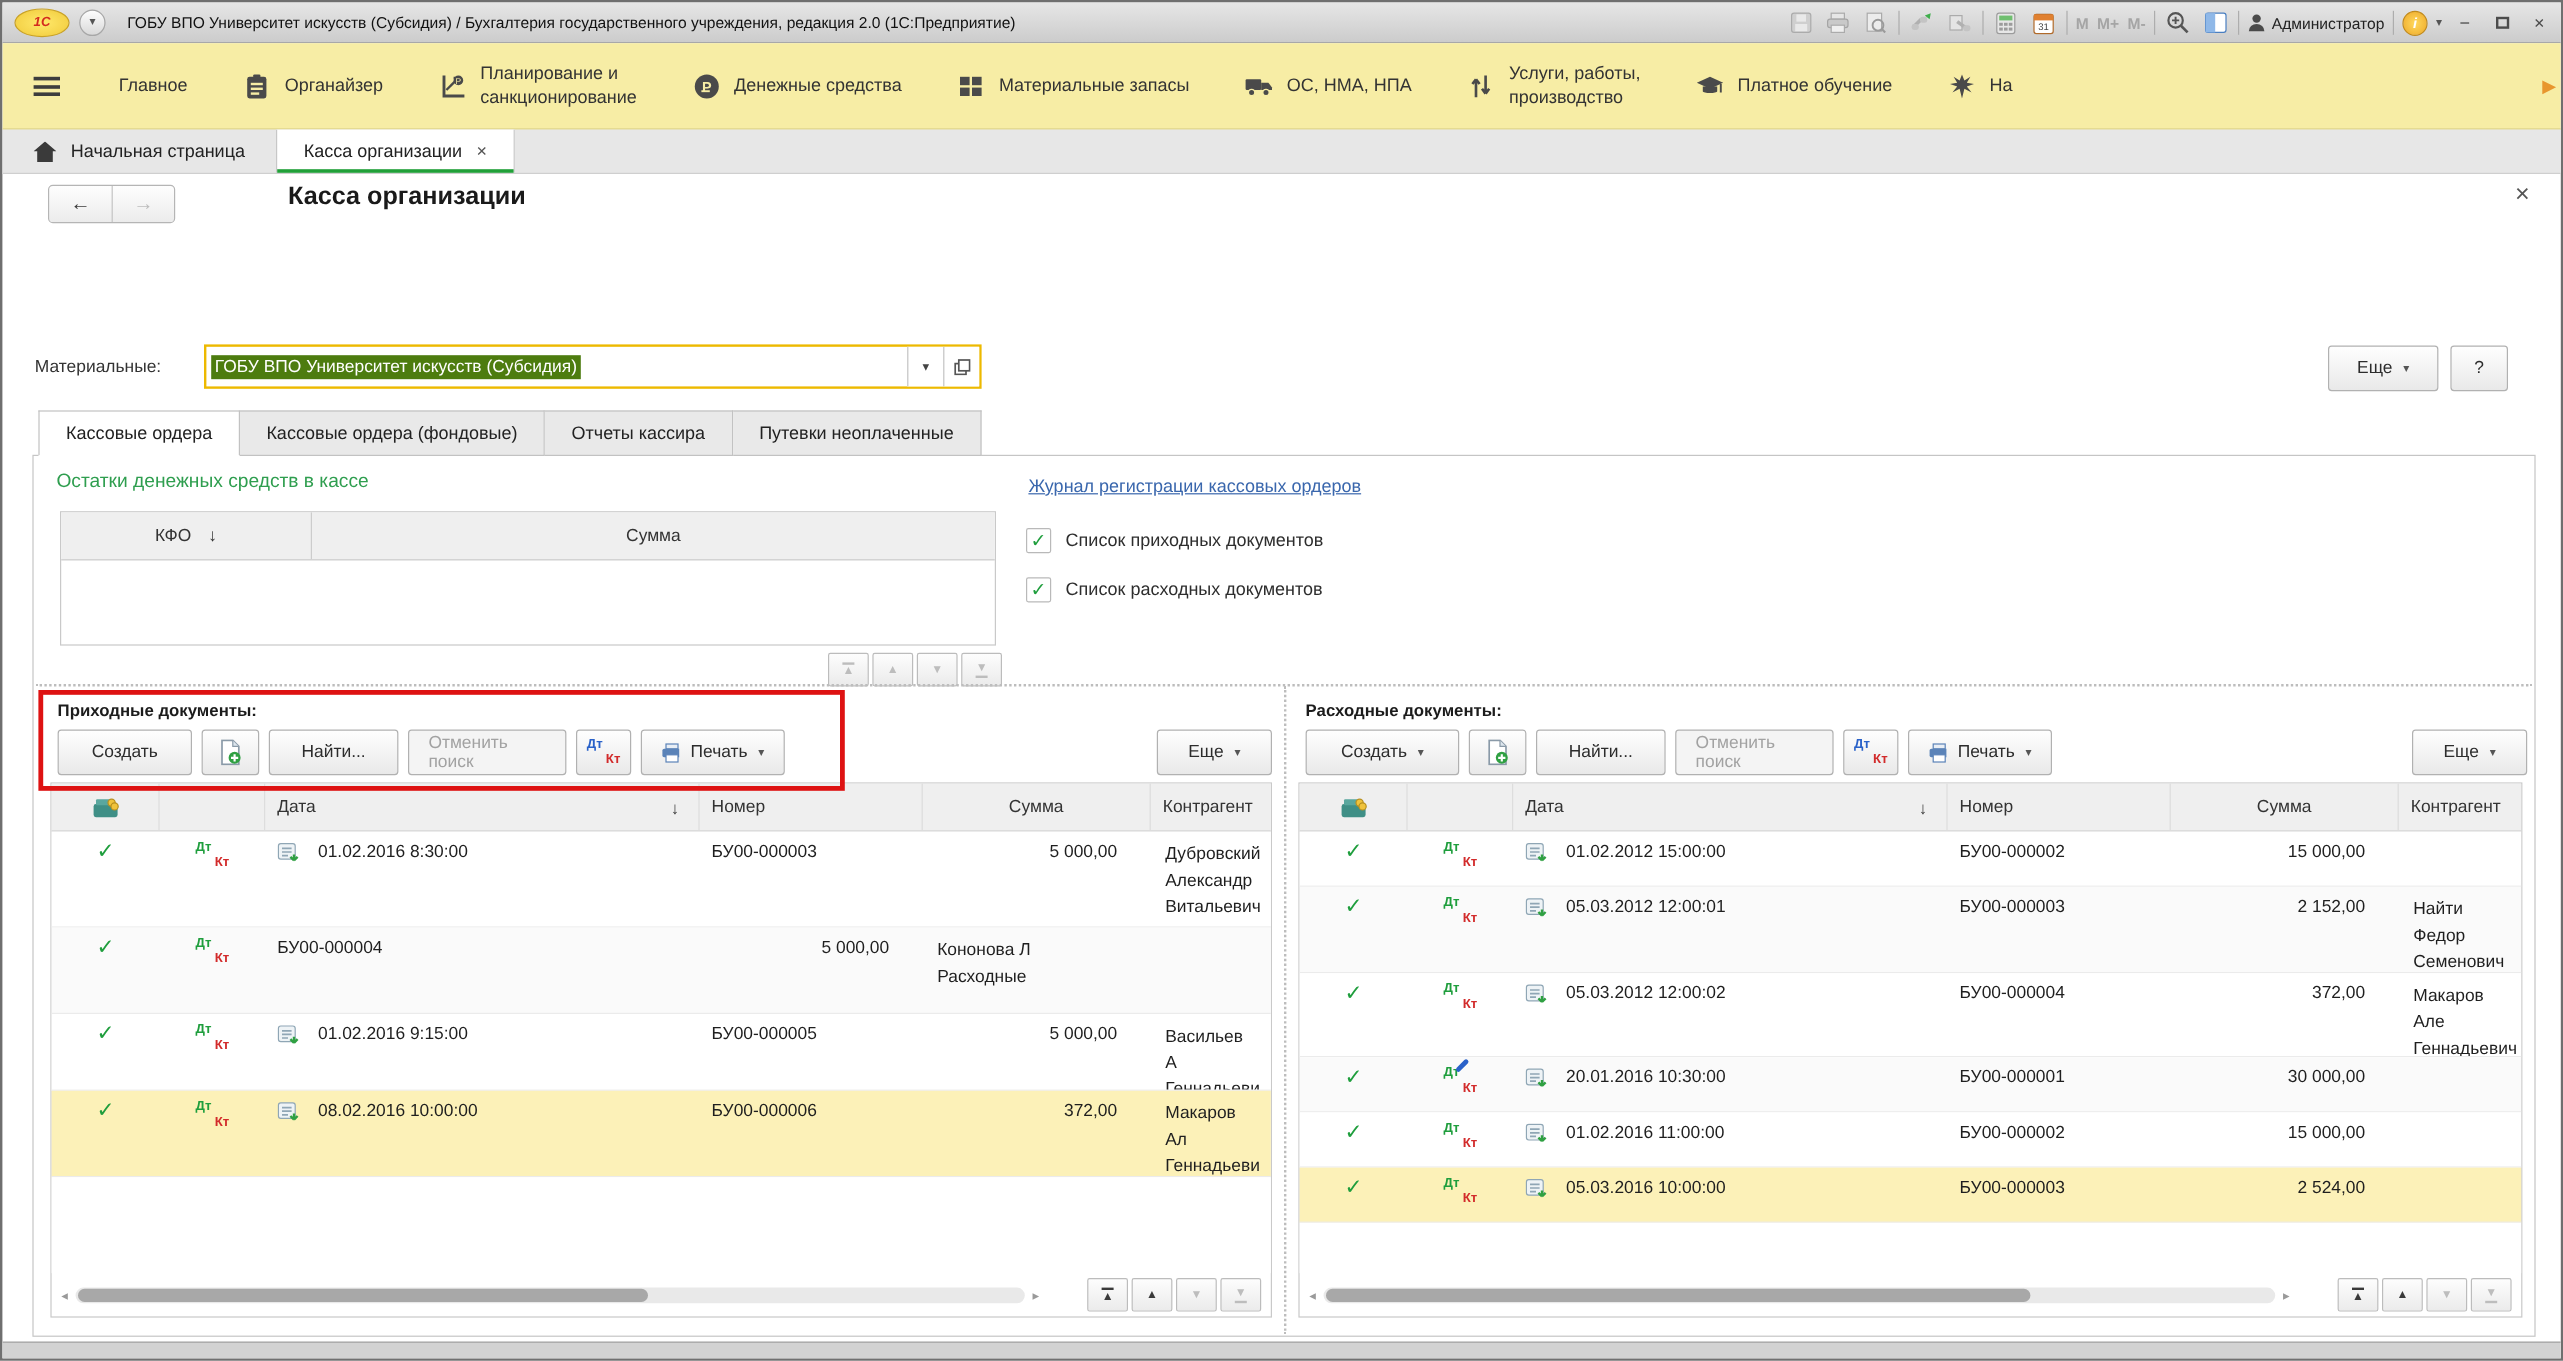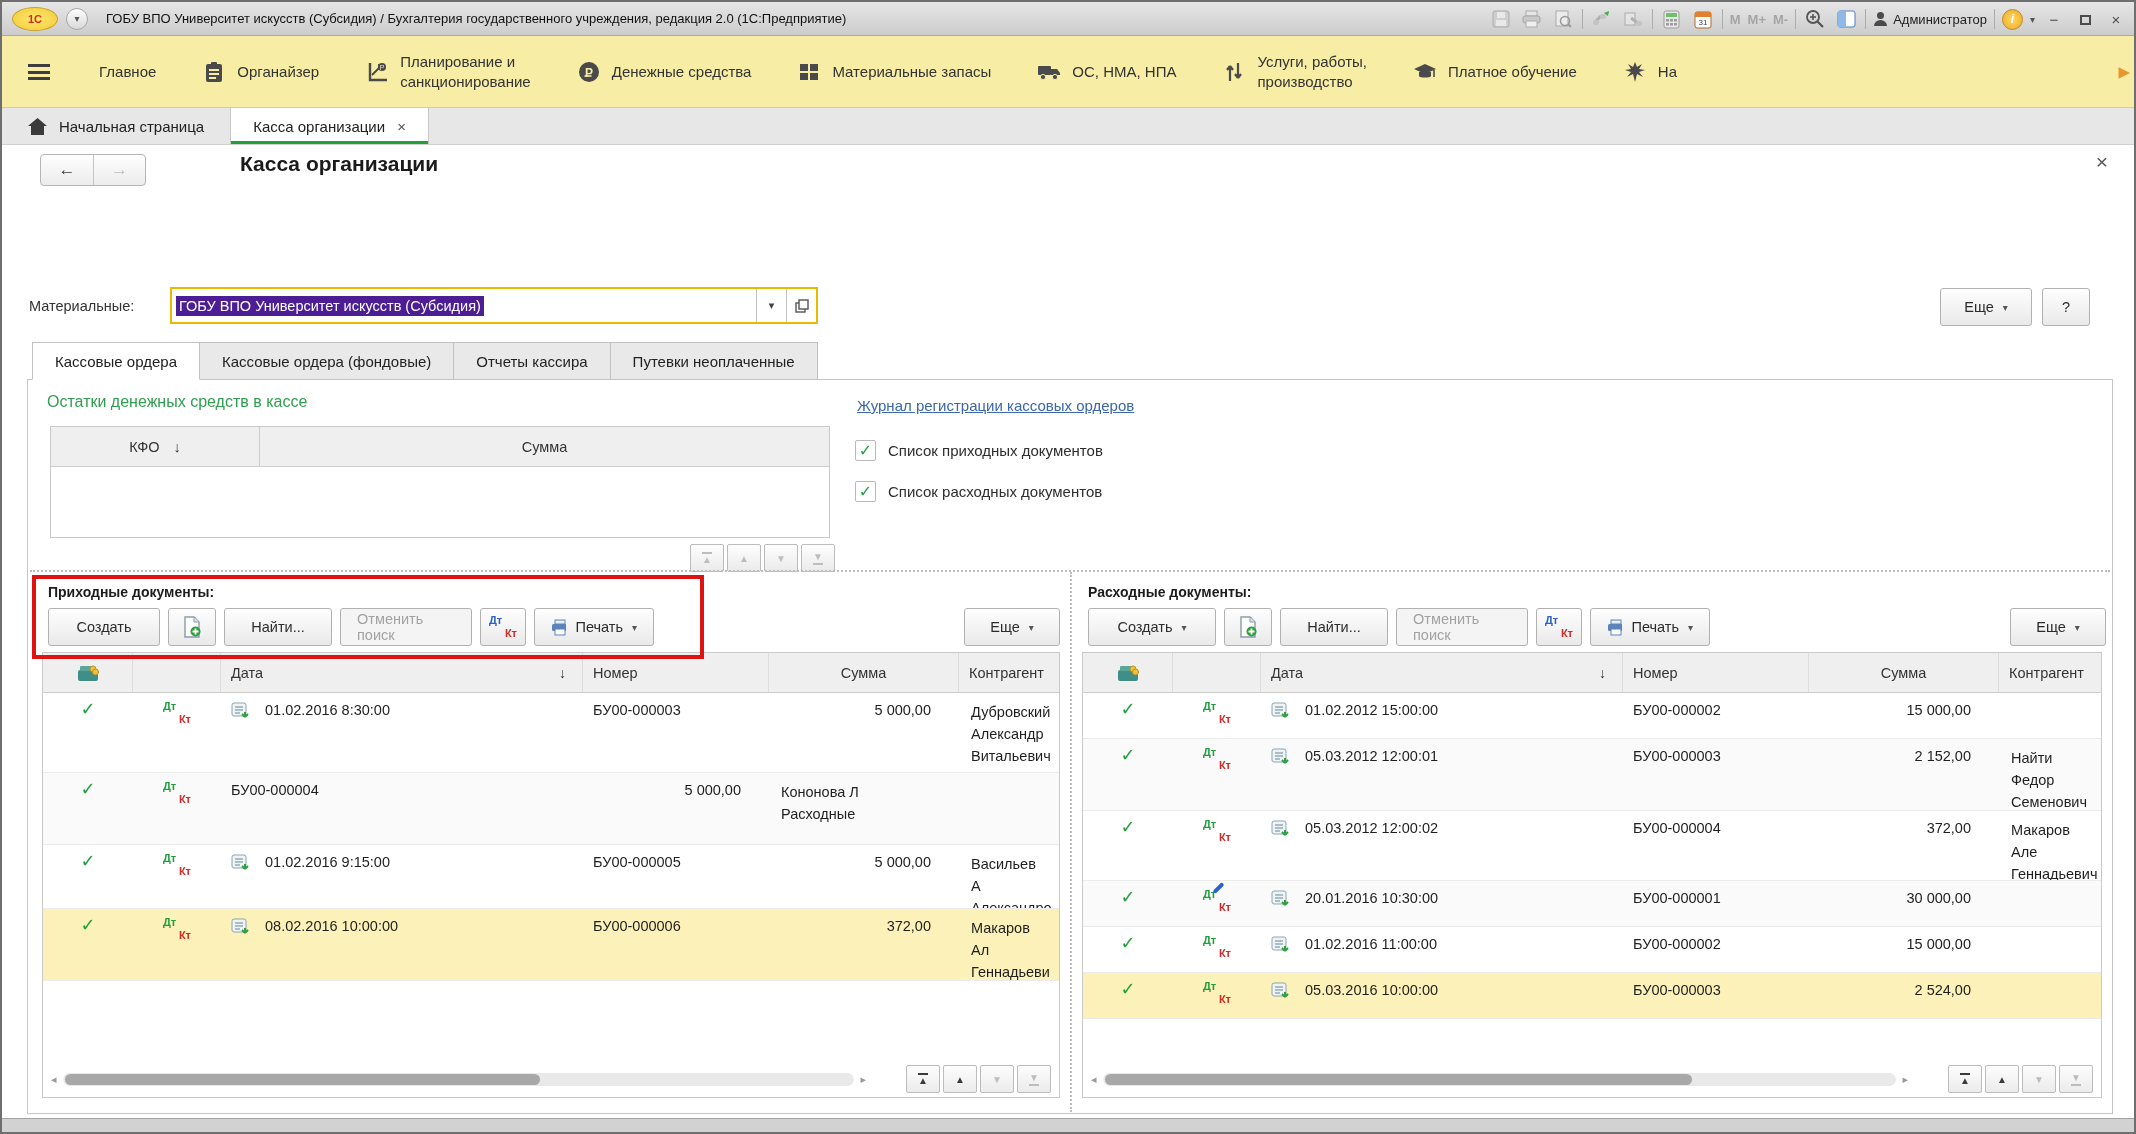--- a/index.html
+++ b/index.html
@@ -6,21 +6,21 @@
   html,body { background:#8a8a8a; }
   body { font-family:"Liberation Sans","DejaVu Sans",sans-serif; }
   .app { position:relative; width:2136px; height:1134px; background:#ffffff;
          border:2px solid #6f6f6f; overflow:hidden; }
 
   
   .titlebar { position:absolute; left:0; top:0; right:0; height:34px;
     background:linear-gradient(#e6e6e6,#cccccc); border-bottom:1px solid #a8a8a8;
     display:flex; align-items:center; }
   .logo1c { width:46px; height:24px; border-radius:50%; background:radial-gradient(#ffe96b,#f0c93a);
-    border:1px solid #c9a227; color:#d42b1e; font-weight:bold; font-size:11px;
+    border:1px solid #c9a227; color:#d42b1e; font-weight:bold; font-style:italic; font-size:11px;
     display:flex; align-items:center; justify-content:center; margin-left:10px; }
   .tb-dd { width:22px; height:22px; border-radius:50%; background:linear-gradient(#fdfdfd,#d9d9d9);
     border:1px solid #a7a7a7; color:#555; font-size:10px; display:flex; align-items:center;
     justify-content:center; margin-left:8px; }
   .tb-title { margin-left:18px; font-size:13px; color:#111; white-space:nowrap; }
   .tb-right { position:absolute; right:6px; top:0; height:34px; display:flex; align-items:center; gap:7px; }
   .tb-ic { width:24px; height:24px; display:flex; align-items:center; justify-content:center; }
   .tb-sep { width:1px; height:20px; background:#adadad; }
   .mem { color:#a5a5a5; font-weight:bold; font-size:13px; }
   .tb-user { display:flex; align-items:center; gap:5px; font-size:13px; color:#222; }
@@ -59,21 +59,21 @@
   .navbtn2 { width:52px; height:30px; display:flex; align-items:center; justify-content:center;
     font-size:17px; }
   .navbtn2 + .navbtn2 { border-left:1px solid #c4c4c4; }
   .page-title { position:absolute; left:238px; top:150px; font-size:21px; font-weight:600; color:#1a1a1a; }
   .page-close { position:absolute; right:26px; top:148px; font-size:21px; color:#555; }
 
   .org-label { position:absolute; left:27px; top:296px; font-size:14.5px; color:#333; }
   .org-field { position:absolute; left:168px; top:285px; width:648px; height:37px;
     border:2px solid #edb900; background:#fff; display:flex; align-items:stretch; }
   .org-value { flex:1; display:flex; align-items:center; padding:0 4px; font-size:14.5px; overflow:hidden; }
-  .org-value span { background:#4c1d95; color:#fff; padding:2px 3px; white-space:nowrap; }
+  .org-value span { background:#4d7c0f; color:#fff; padding:2px 3px; white-space:nowrap; }
   .org-btn { width:30px; display:flex; align-items:center; justify-content:center;
     border-left:1px solid #c3c3c3; color:#444; font-size:11px; background:#fff; }
   .btn { display:inline-flex; align-items:center; justify-content:center; gap:9px;
     background:linear-gradient(#fefefe,#e9e9e9); border:1px solid #b1b1b1; border-radius:3px;
     height:38px; font-size:14.5px; color:#2c2c2c; padding:0 16px; }
   .btn.disabled { color:#a2a2a2; background:#f4f4f4; }
   .caret { font-size:10px; color:#555; }
   .btn-more-top { position:absolute; right:102px; top:286px; width:92px; }
   .btn-help { position:absolute; right:44px; top:286px; width:48px; }
 
@@ -612,21 +612,21 @@
             <line x1="4" y1="5" x2="12" y2="5" stroke="#8fa6b5" stroke-width="1.4"></line>
             <line x1="4" y1="8" x2="12" y2="8" stroke="#8fa6b5" stroke-width="1.4"></line>
             <line x1="4" y1="11" x2="9" y2="11" stroke="#8fa6b5" stroke-width="1.4"></line>
             <path d="M14 10 v5 m0 0 l-3 -3 m3 3 l3 -3" stroke="#2fa042" stroke-width="2" fill="none"></path>
           </svg>
           <span>01.02.2016 9:15:00</span>
         </div>
       <div class="td">БУ00-000005</div>
       <div class="td sum">5 000,00</div>
       <div class="td contr">Васильев А
-Александро</div>
+Геннадьеви</div>
     </div>
 
     <div class="trow sel" style="height:72px">
       <div class="td c">
           <span class="check">✓</span>
         </div>
       <div class="td c">
           <span class="dtkt">
             <i class="dt">Дт</i>
             <i class="kt">Кт</i>

